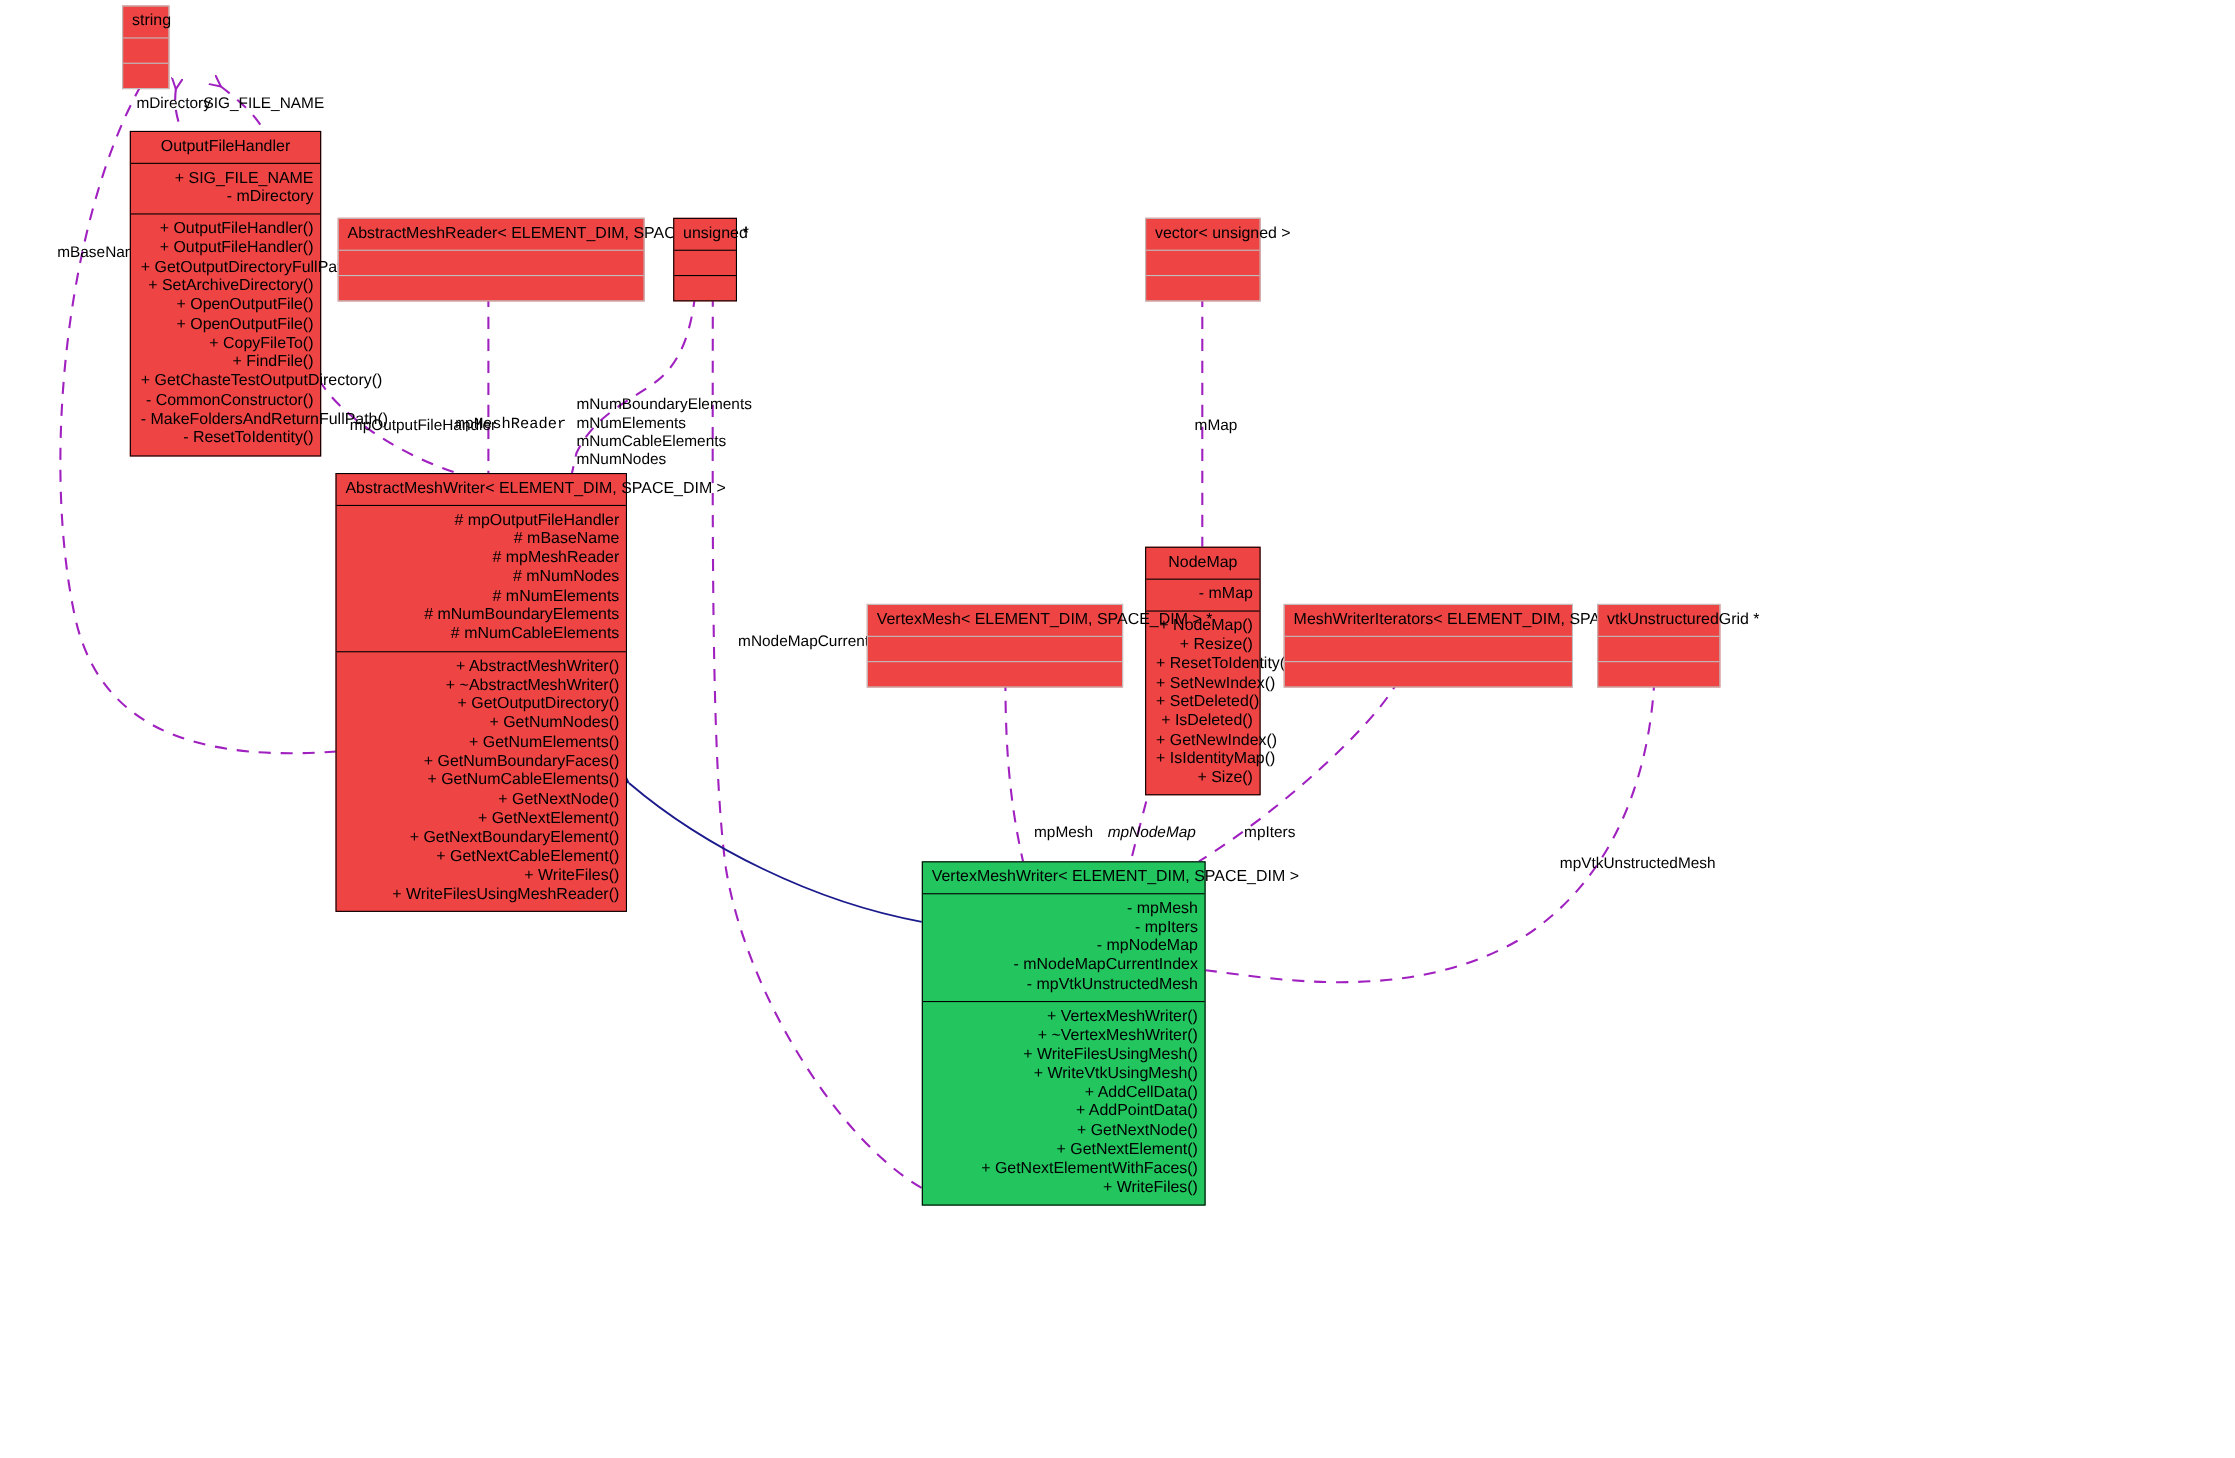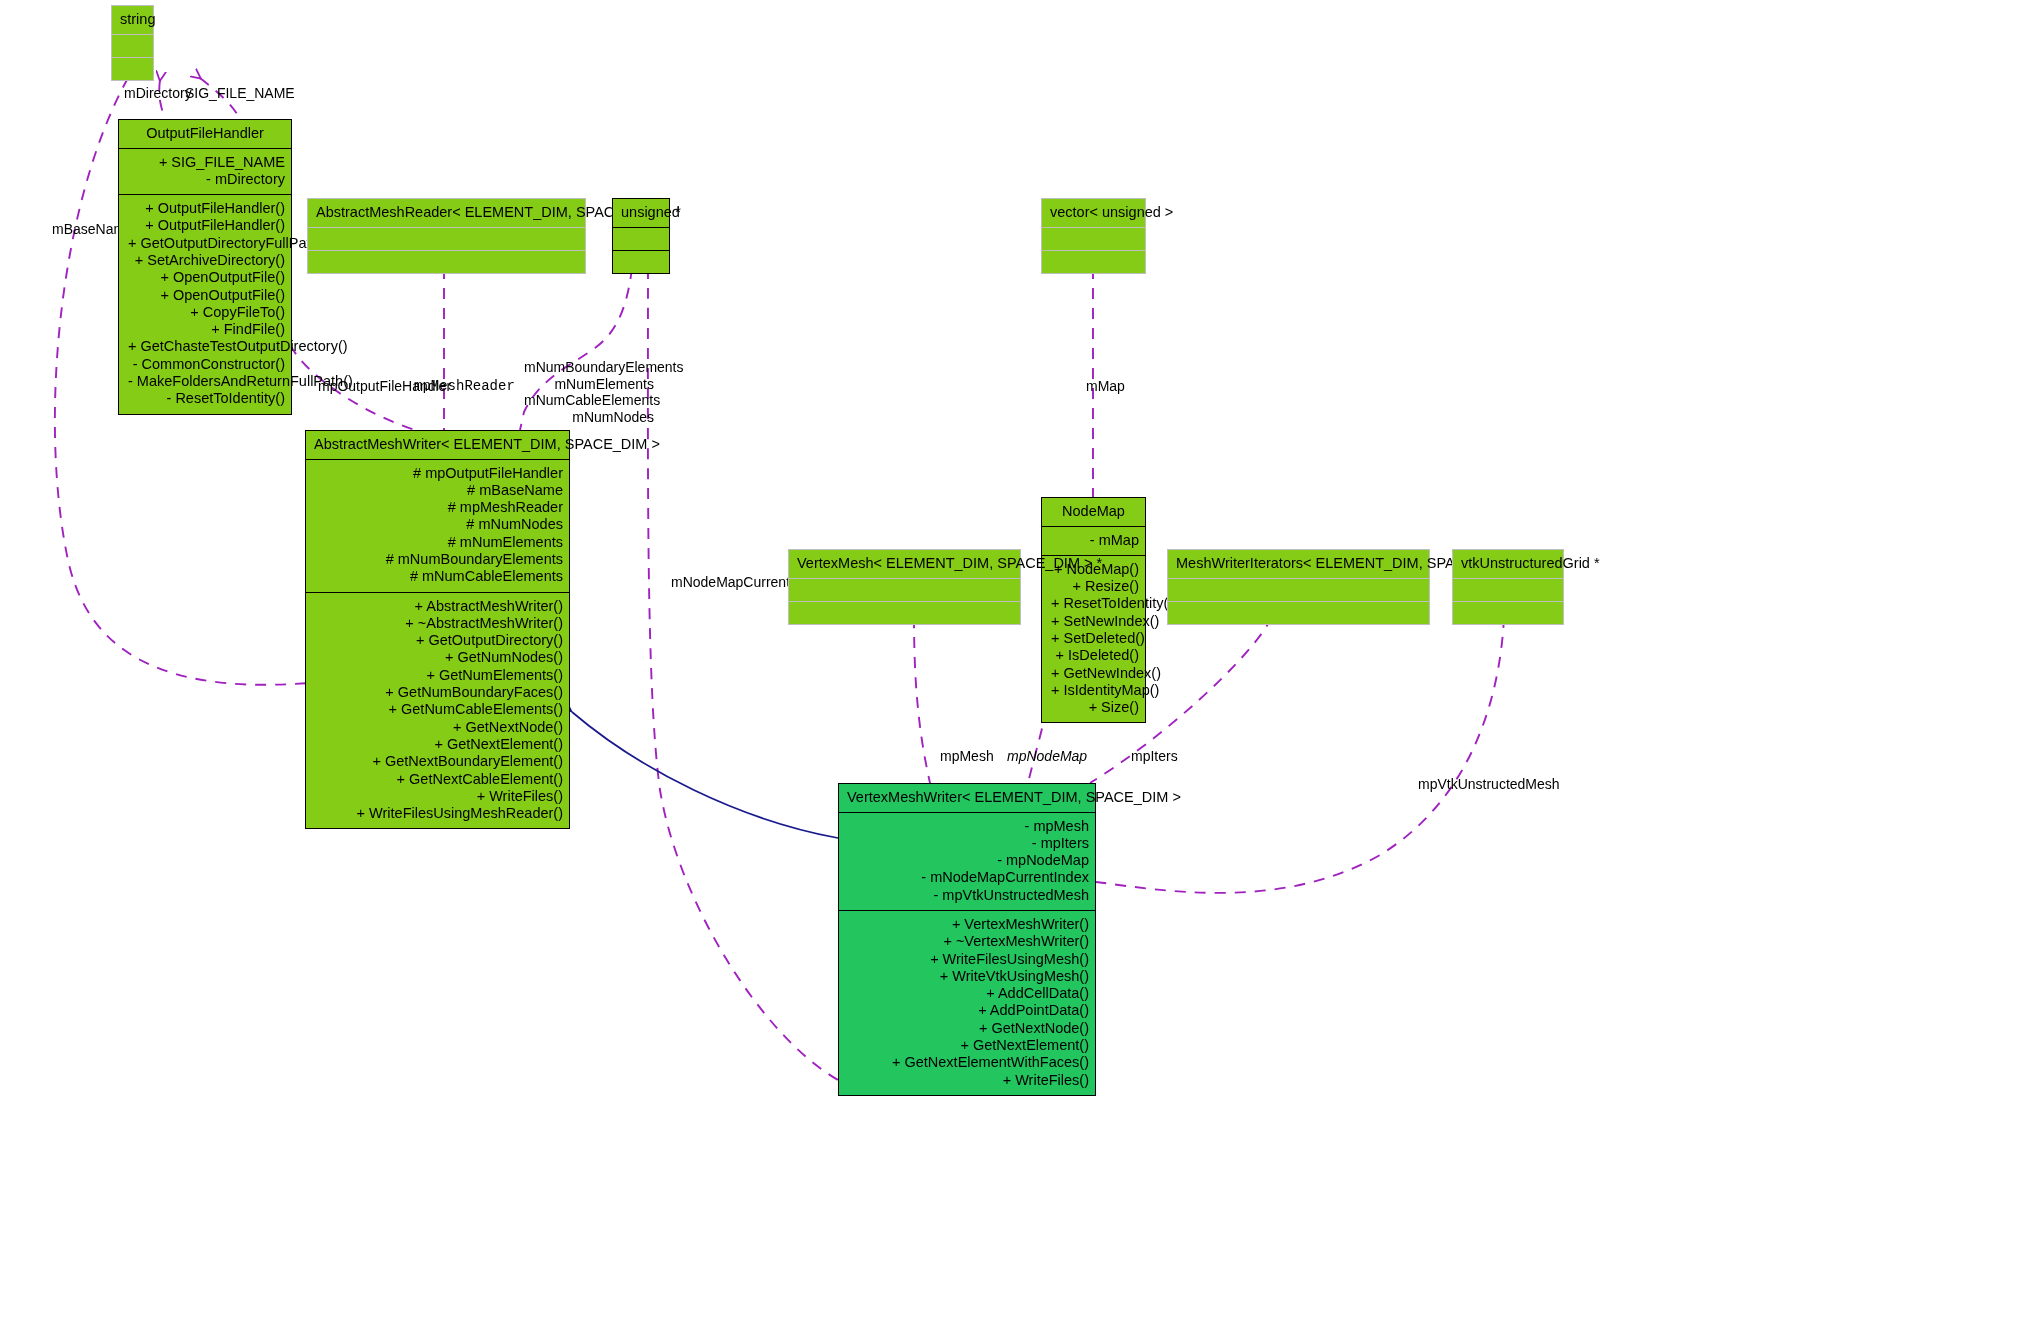--- a/index.html
+++ b/index.html
@@ -23,21 +23,21 @@
     position: absolute;
     left: 0;
     top: 0;
     width: 2032px;
     height: 1325px;
     pointer-events: none;
   }
   .uml-class {
     position: absolute;
     box-sizing: border-box;
-    background: #84cc16;
+    background: #ef4444;
     font-size: 14.5px;
     line-height: 1.0;
   }
   
   .uml-class.ext {
     border: 1px solid #bfbfbf;
   }
   .uml-class.ext .compartment {
     border-top: 1px solid #bfbfbf;
   }
@@ -77,21 +77,21 @@
     line-height: 17.3px;
   }
   .edge-label {
     position: absolute;
     font-size: 14px;
     color: #000000;
     white-space: nowrap;
     line-height: 16.5px;
   }
   .edge-label.center {
-    text-align: right;
+    text-align: left;
   }
 </style>
 </head>
 <body>
 
 <div id="diagram">
 
   <svg id="edge-layer" viewBox="0 0 2032 1325" width="2032" height="1325" xmlns="http://www.w3.org/2000/svg">
     <defs>
       <marker id="arrow-assoc" markerWidth="11" markerHeight="11" refX="9" refY="5.5" orient="auto" markerUnits="userSpaceOnUse">

